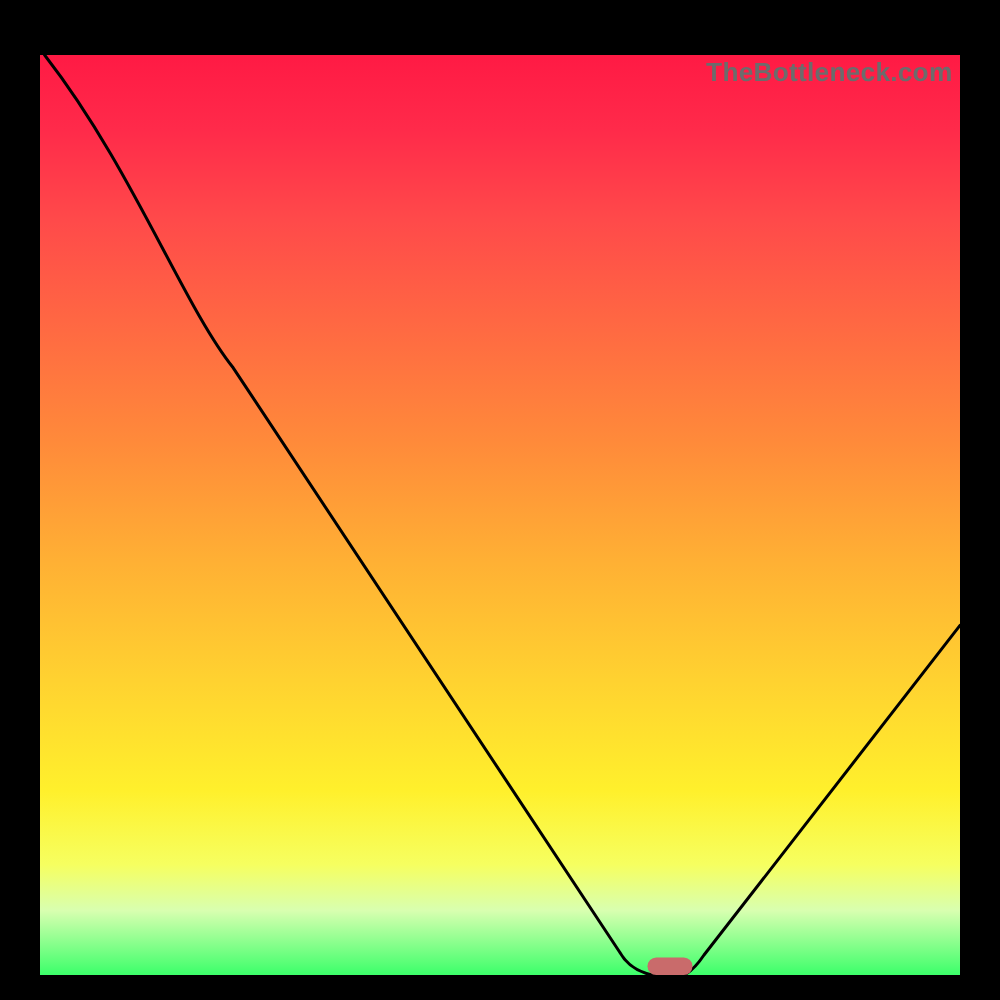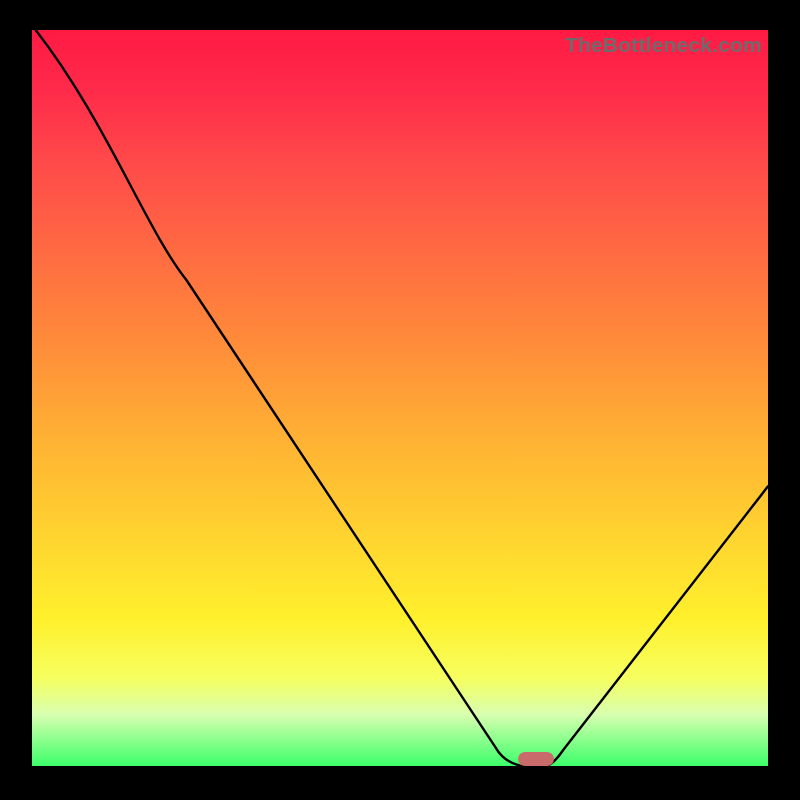--- a/index.html
+++ b/index.html
@@ -12,21 +12,21 @@
   }
   .frame {
     position: relative;
     width: 800px;
     height: 800px;
     background: #000;
   }
   .plot-area {
     position: absolute;
     left: 32px;
-    top: 30px;
+    top: 44px;
     width: 736px;
     height: 736px;
     background: linear-gradient(to bottom,
       #ff1a44 0%,
       #ff2a4a 8%,
       #ff4a4a 18%,
       #ff6a42 30%,
       #ff8a3a 42%,
       #ffb034 55%,
       #ffd230 68%,

